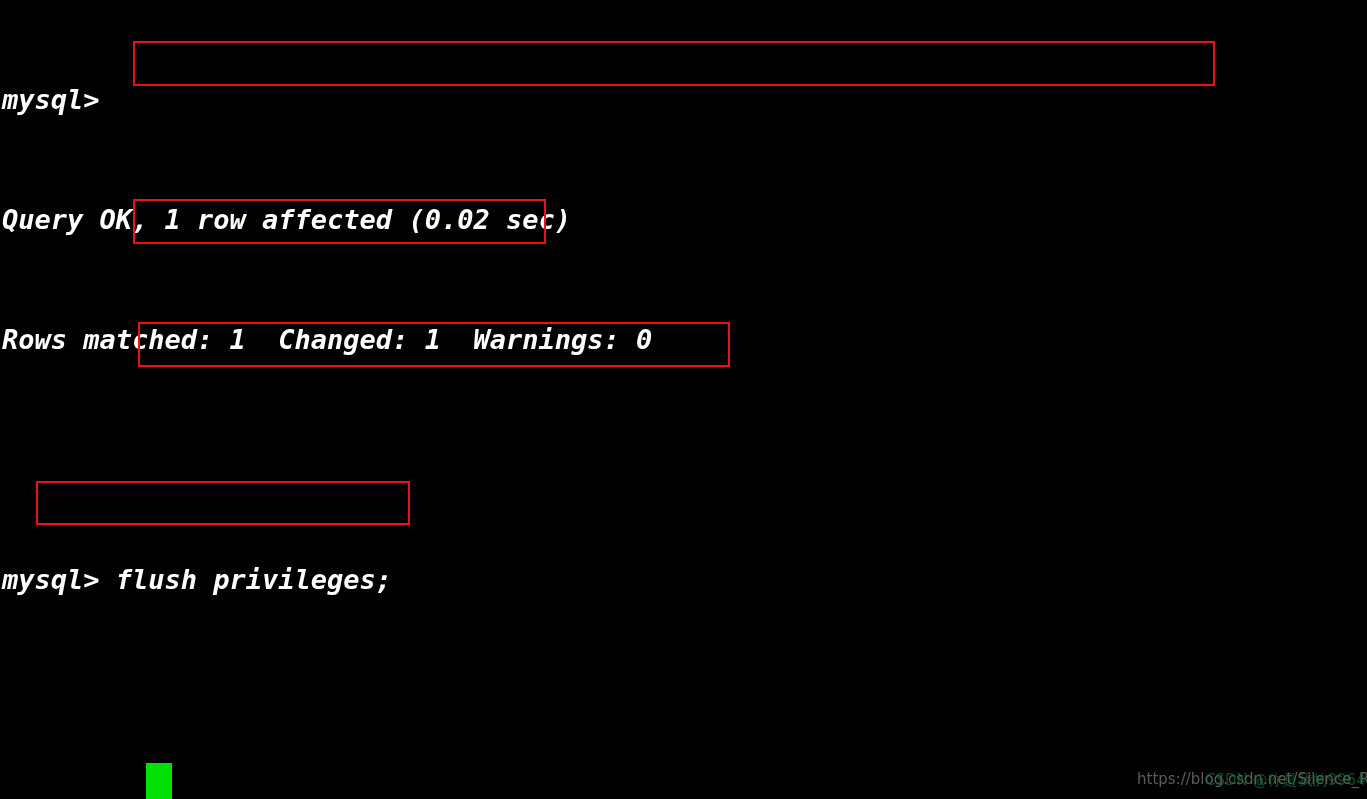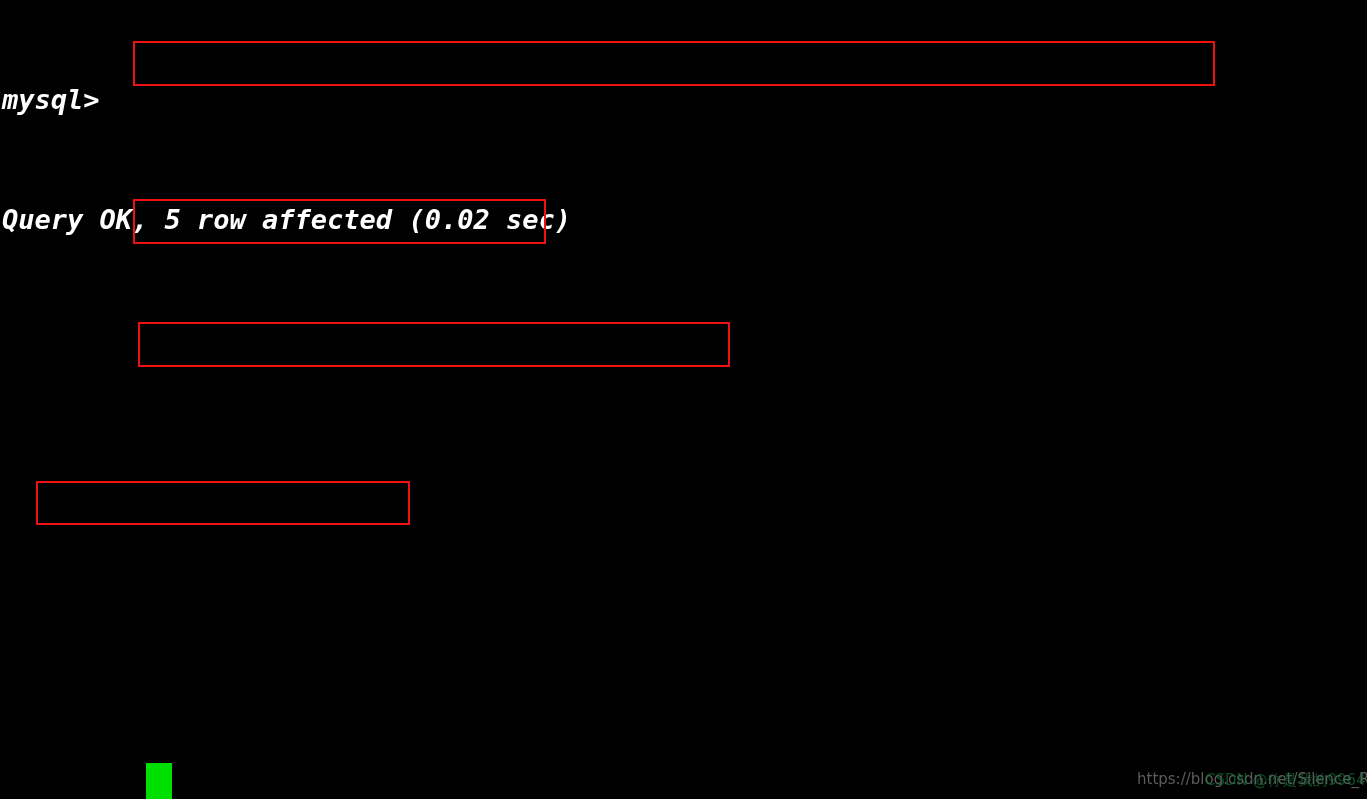--- a/index.html
+++ b/index.html
@@ -80,22 +80,24 @@
     opacity: 0.6;
   }
 </style>
 </head>
 <body>
 
 <div id="terminal">
 
   <div class="screen">
     <span class="line">mysql&gt;</span>
-    <span class="line">Query OK, 5 row affected (0.02 sec)</span>
+    <span class="line">Query OK, 1 row affected (0.02 sec)</span>
+    <span class="line">Rows matched: 1  Changed: 1  Warnings: 0</span>
     <span class="line blank"></span>
+    <span class="line">mysql&gt; flush privileges;</span>
     
     
     
     
     
     
     
     
     
     

